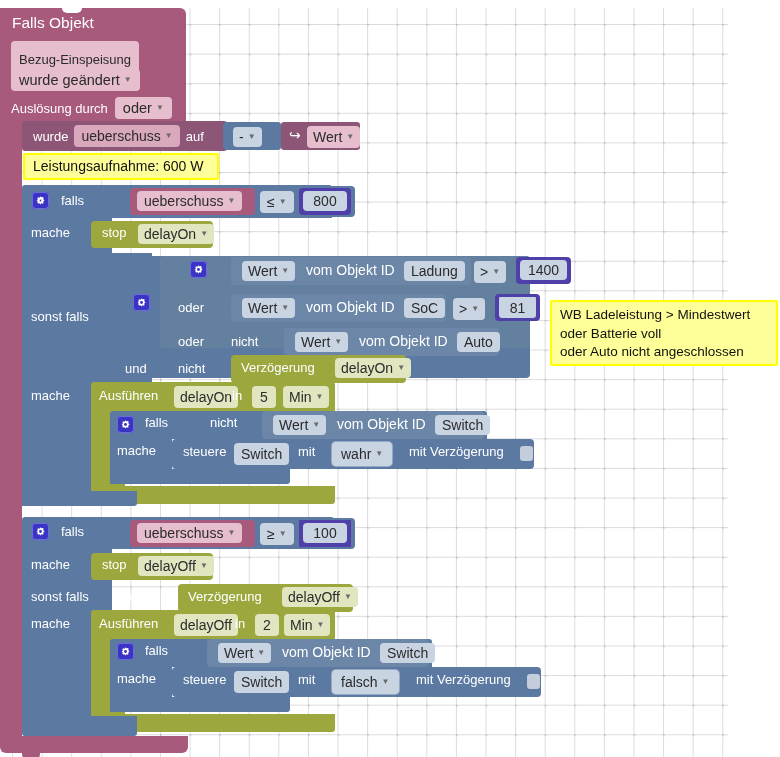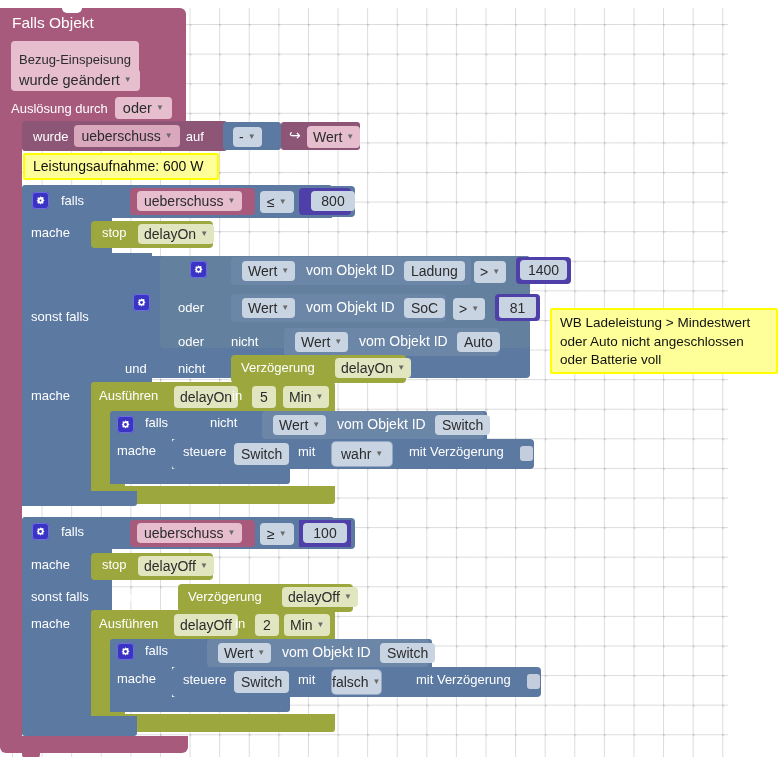--- a/index.html
+++ b/index.html
@@ -167,21 +167,21 @@
     <span class="field f-rose2" style="position:absolute; left:7px; top:3px; padding:1px 7px;">
       <span>ueberschuss</span>
       <span class="caret">▼</span>
     </span>
   </div>
   <span class="field f-blue" style="position:absolute; left:260px; top:183px; padding:2px 7px;">
     <span>≤</span>
     <span class="caret">▼</span>
   </span>
   <div class="blk" style="left:299px; top:180px; width:52px; height:27px; background:#4F3FA8; border-radius:4px;">
-    <span class="field f-blue" style="position:absolute; left:12px; top:3px; width:44px; padding:1px 0;">800</span>
+    <span class="field f-blue" style="position:absolute; left:4px; top:3px; width:44px; padding:1px 0;">800</span>
   </div>
 
   <div class="row" style="left:31px; top:217px;">
     <span class="txt">mache</span>
   </div>
   <div class="blk" style="left:91px; top:213px; width:122px; height:27px; background:#9CA83E; border-radius:4px;">
     <span class="txt" style="position:absolute; left:11px; top:4px;">stop</span>
     <span class="field f-olive" style="position:absolute; left:47px; top:3px; padding:1px 6px;">
       <span>delayOn</span>
       <span class="caret">▼</span>
@@ -266,24 +266,24 @@
     <span class="txt">nicht</span>
   </div>
   <div class="blk" style="left:231px; top:347px; width:175px; height:28px; background:#9CA83E; border-radius:4px;">
     <span class="txt" style="position:absolute; left:10px; top:5px;">Verzögerung</span>
     <span class="field f-olive" style="position:absolute; left:104px; top:3px; padding:1px 6px;">
       <span>delayOn</span>
       <span class="caret">▼</span>
     </span>
   </div>
 
-  <div class="comment" style="left:550px; top:300px; width:228px; height:66px;">
+  <div class="comment" style="left:550px; top:292px; width:228px; height:66px;">
     <div>WB Ladeleistung &gt; Mindestwert</div>
+    <div>oder Batterie voll</div>
     <div>oder Auto nicht angeschlossen</div>
-    <div>oder Batterie voll</div>
   </div>
 
   <div class="row" style="left:31px; top:380px;">
     <span class="txt">mache</span>
   </div>
   <div class="blk" style="left:91px; top:374px; width:244px; height:29px; background:#9CA83E; border-radius:3px 3px 0 0;"></div>
   <div class="blk" style="left:91px; top:403px; width:34px; height:88px; background:#9CA83E;"></div>
   <div class="blk" style="left:91px; top:478px; width:244px; height:18px; background:#9CA83E; border-radius:0 0 3px 3px;"></div>
 
   <span class="txt" style="position:absolute; left:99px; top:380px;">Ausführen</span>
@@ -409,21 +409,21 @@
     </span>
     <span class="txt" style="position:absolute; left:75px; top:5px; font-size:14px;">vom Objekt ID</span>
     <span class="field f-blue" style="position:absolute; left:173px; top:4px; padding:1px 7px;">Switch</span>
   </div>
 
   <span class="txt" style="position:absolute; left:117px; top:663px;">mache</span>
   <div class="blk" style="left:172px; top:659px; width:369px; height:30px; background:#5B79A1; border-radius:4px;">
     <span class="txt" style="position:absolute; left:11px; top:5px;">steuere</span>
     <span class="field f-blue" style="position:absolute; left:62px; top:4px; padding:2px 7px;">Switch</span>
     <span class="txt" style="position:absolute; left:126px; top:5px;">mit</span>
-    <span class="field f-blue" style="position:absolute; left:160px; top:3px; padding:3px 0; box-shadow:0 0 0 1px #95a9c4;">
+    <span class="field f-blue" style="position:absolute; left:160px; top:3px; padding:3px 9px; box-shadow:0 0 0 1px #95a9c4;">
       <span>falsch</span>
       <span class="caret">▼</span>
     </span>
     <span class="txt" style="position:absolute; left:244px; top:5px;">mit Verzögerung</span>
     <span class="cbox" style="position:absolute; left:355px; top:7px;"></span>
   </div>
 
   <div class="blk" style="left:110px; top:461px; width:180px; height:15px; background:#5B79A1; border-radius:0 0 3px 3px;"></div>
   <div class="blk" style="left:22px; top:483px; width:115px; height:15px; background:#5B79A1; border-radius:0 0 3px 3px;"></div>
   <div class="blk" style="left:110px; top:689px; width:180px; height:15px; background:#5B79A1; border-radius:0 0 3px 3px;"></div>

